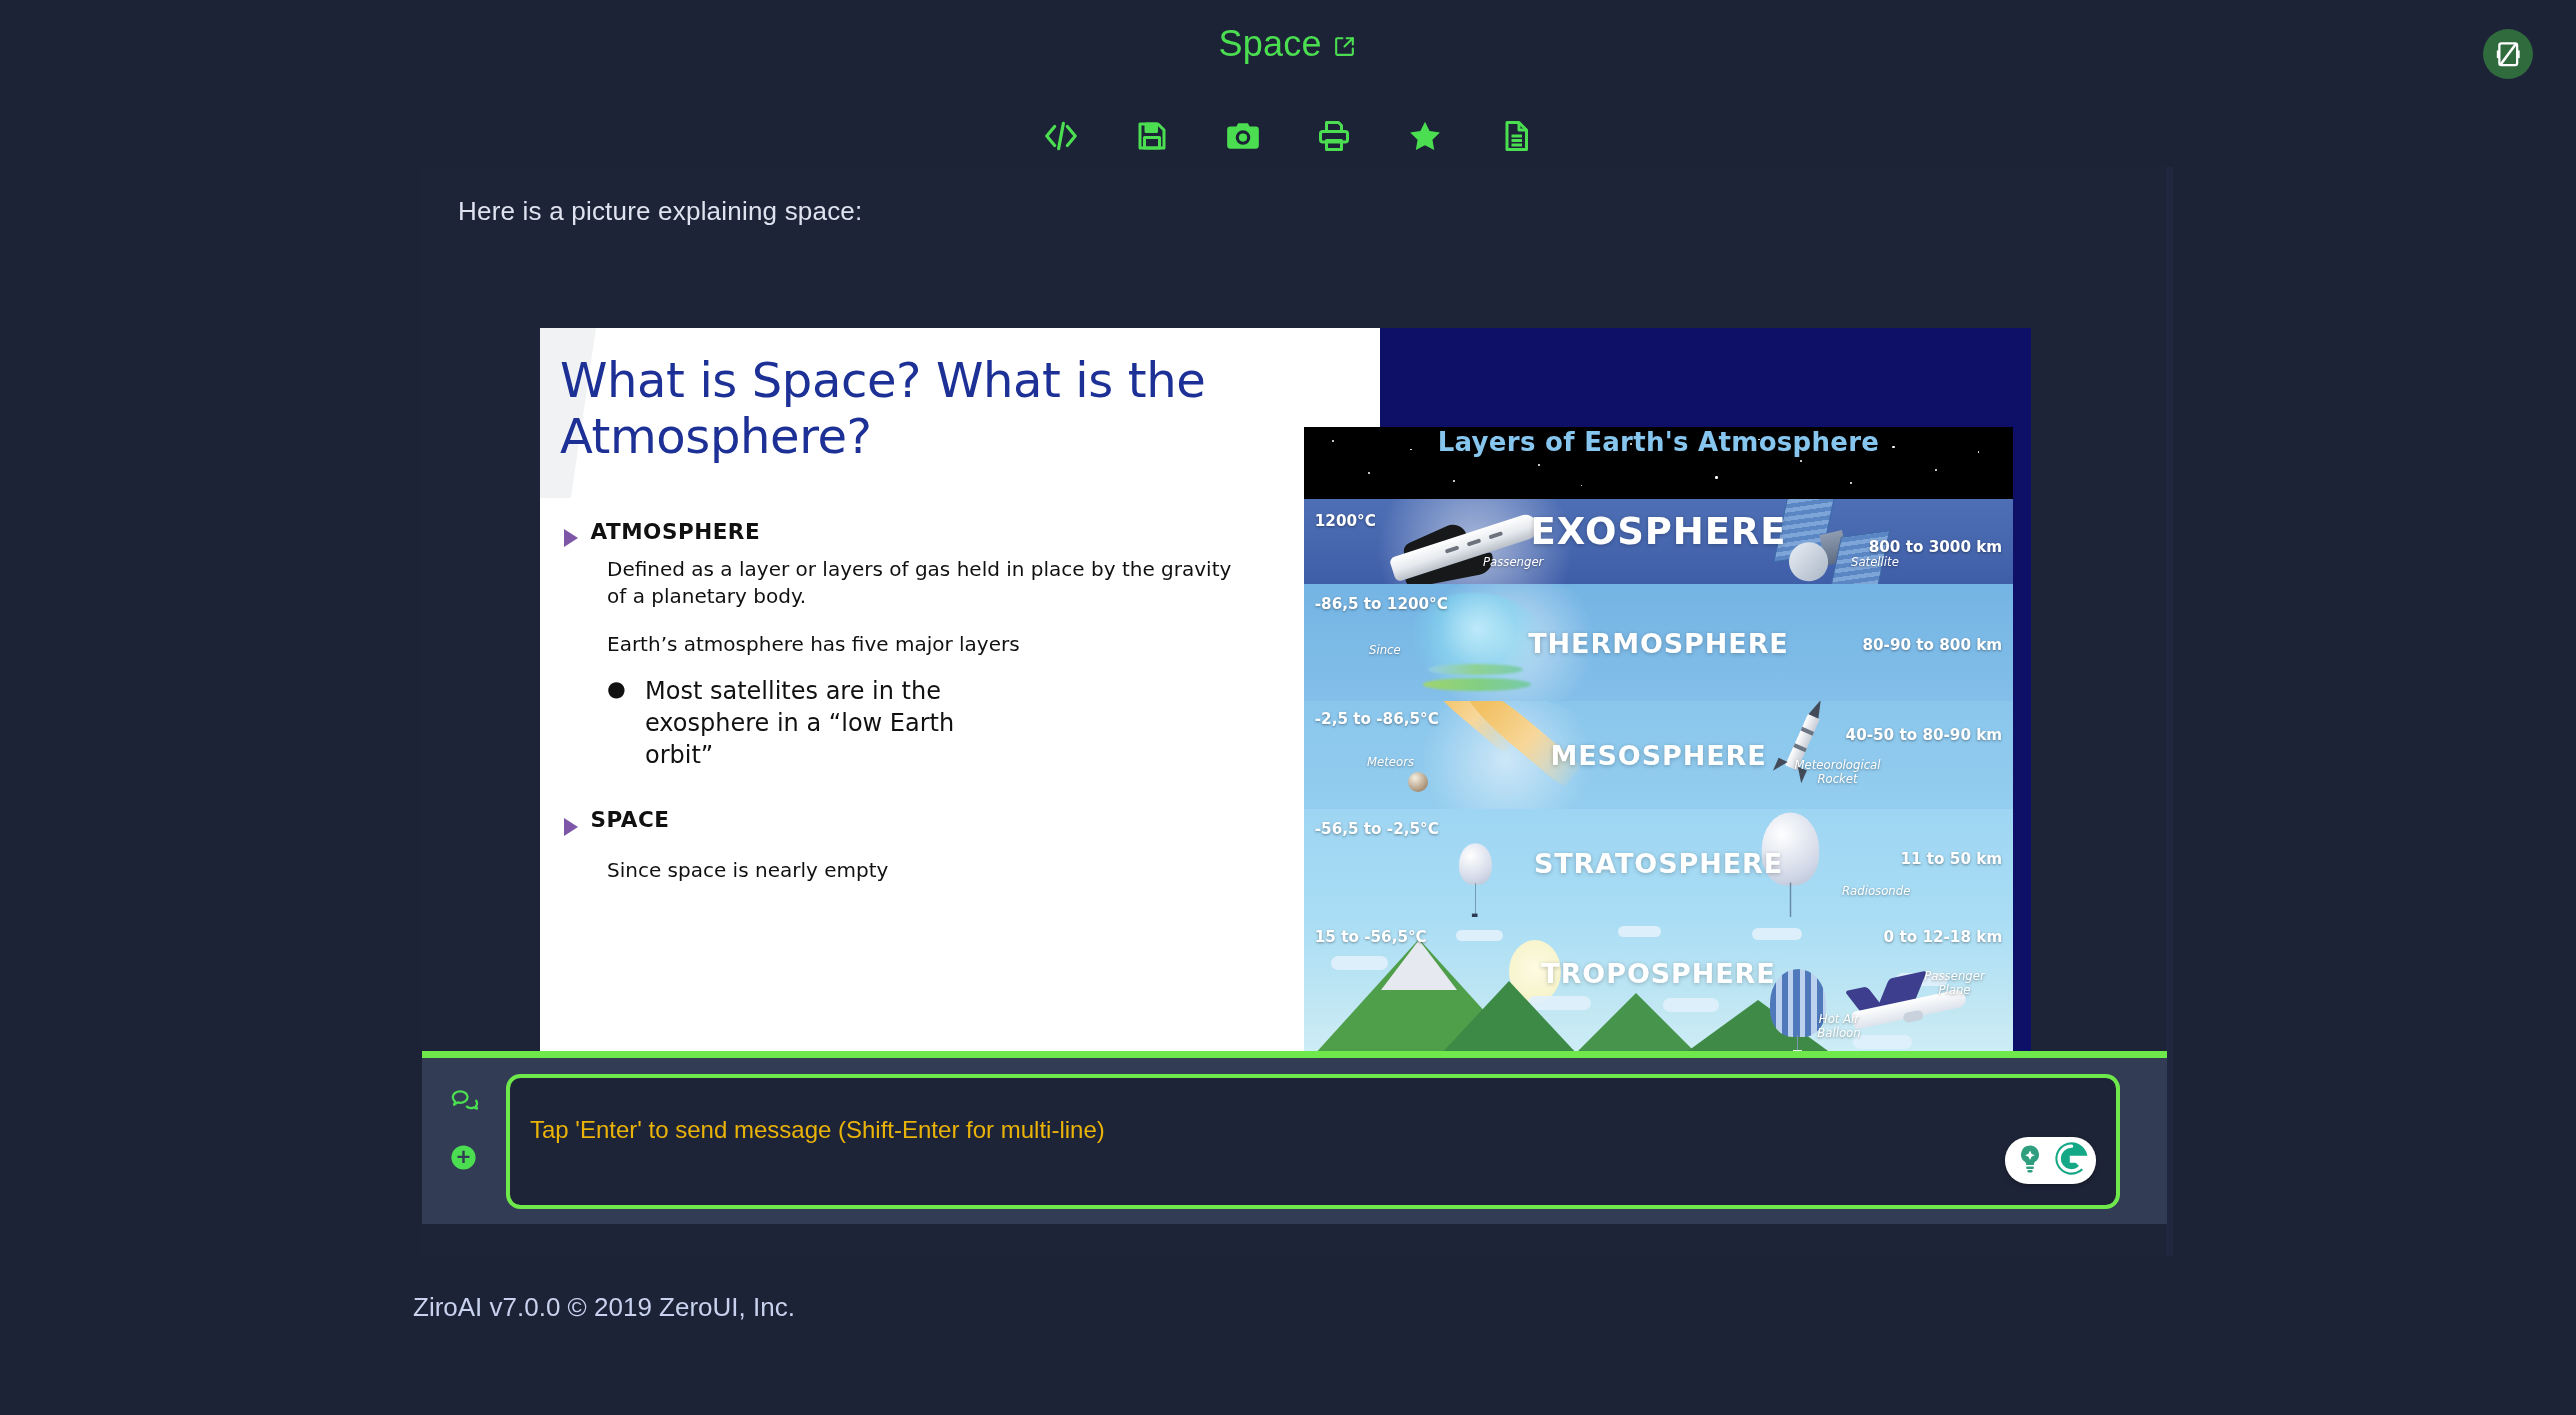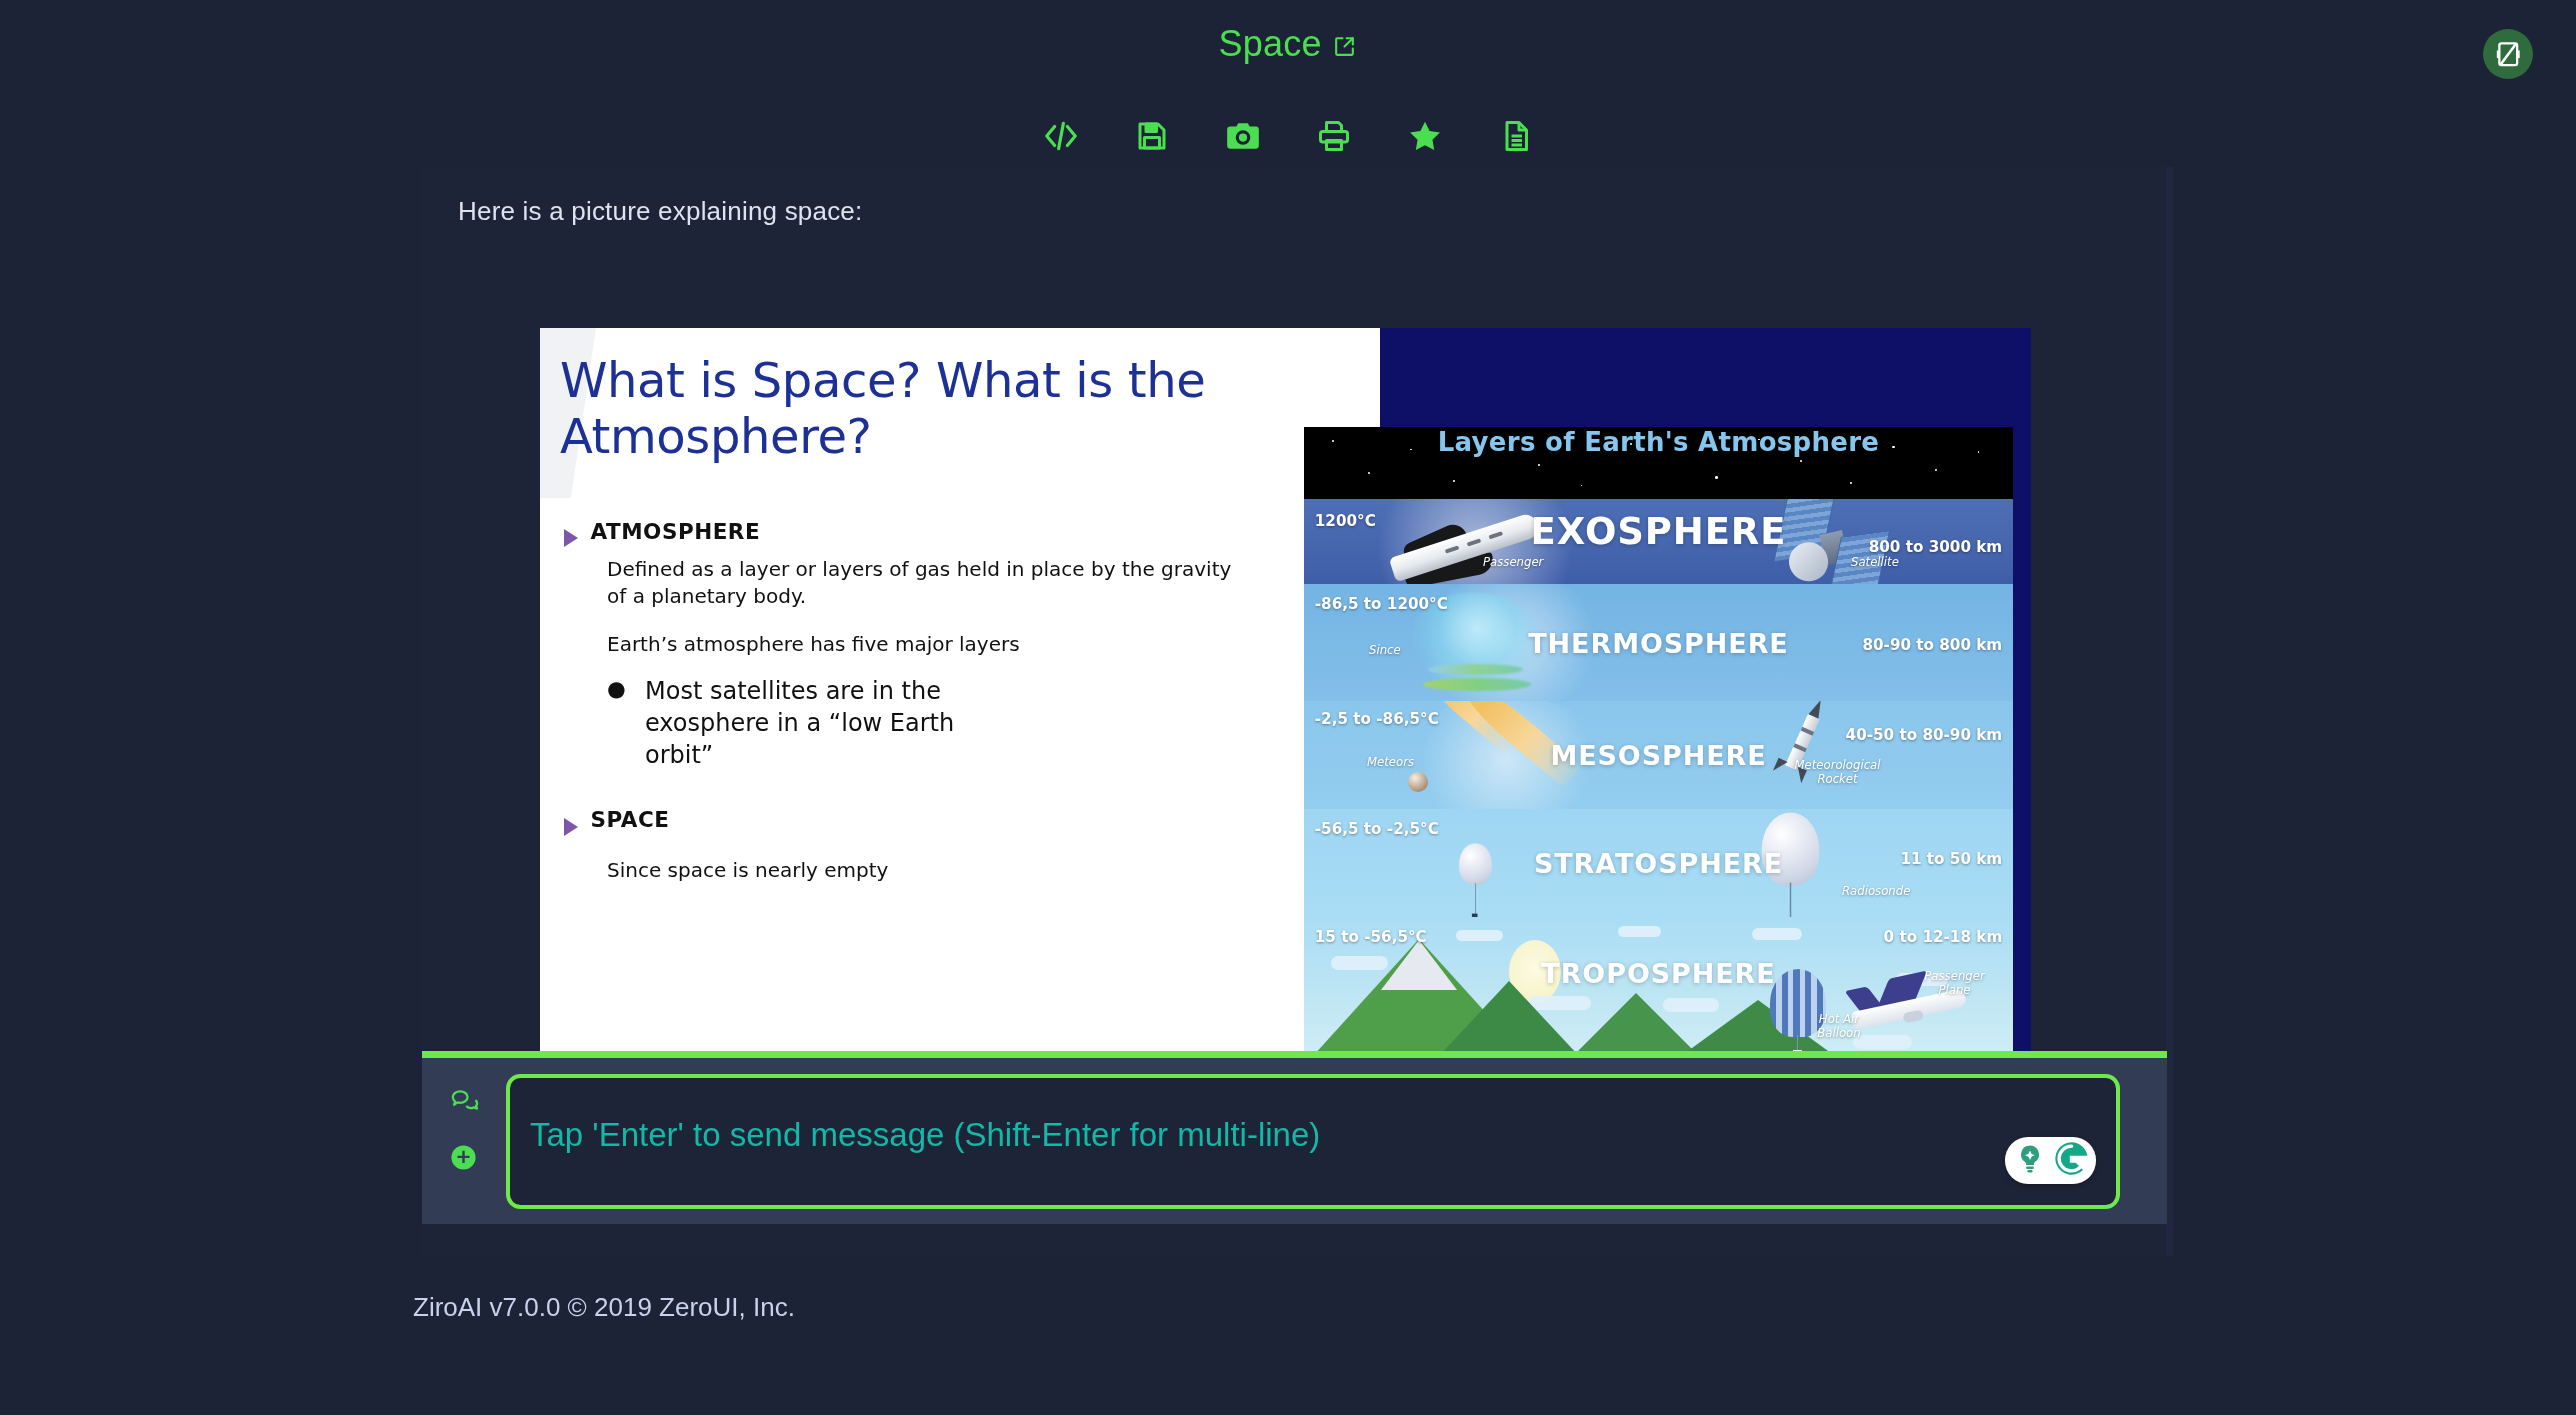--- a/index.html
+++ b/index.html
@@ -190,21 +190,21 @@
   .inputbar {
     position: absolute; left: 422px; top: 1058px; width: 1745px; height: 166px;
     background: #323c54;
   }
   .left-icons { position: absolute; left: 27px; top: 27px; width: 43px; }
   .li { margin-bottom: 27px; display: flex; }
   .editor {
     position: absolute; left: 84px; top: 16px; width: 1614px; height: 135px;
     border: 4.5px solid #6fe84c; border-radius: 14.4px; background: #1e2438;
   }
-  .ph { position: absolute; left: 20px; top: 38px; color: #14b8a6; font-size: 33px; }
+  .ph { position: absolute; left: 20px; top: 38px; color: #eab308; font-size: 24px; }
   .grammarly {
     position: absolute; right: 20px; bottom: 21.5px; height: 47px; padding: 0 5.4px 0 7.2px;
     background: #fff; border-radius: 23px; display: flex; align-items: center; gap: 3.6px;
     box-shadow: 0 1.8px 5.4px rgba(0,0,0,.3);
   }
   .green-bar { position: absolute; left: 422px; top: 1051px; width: 1745px; height: 8px; background: #6fe84c; }
 
   .footer {
     position: absolute; left: 413px; top: 1292px;
     color: #c8d2ee; font-size: 26px;

